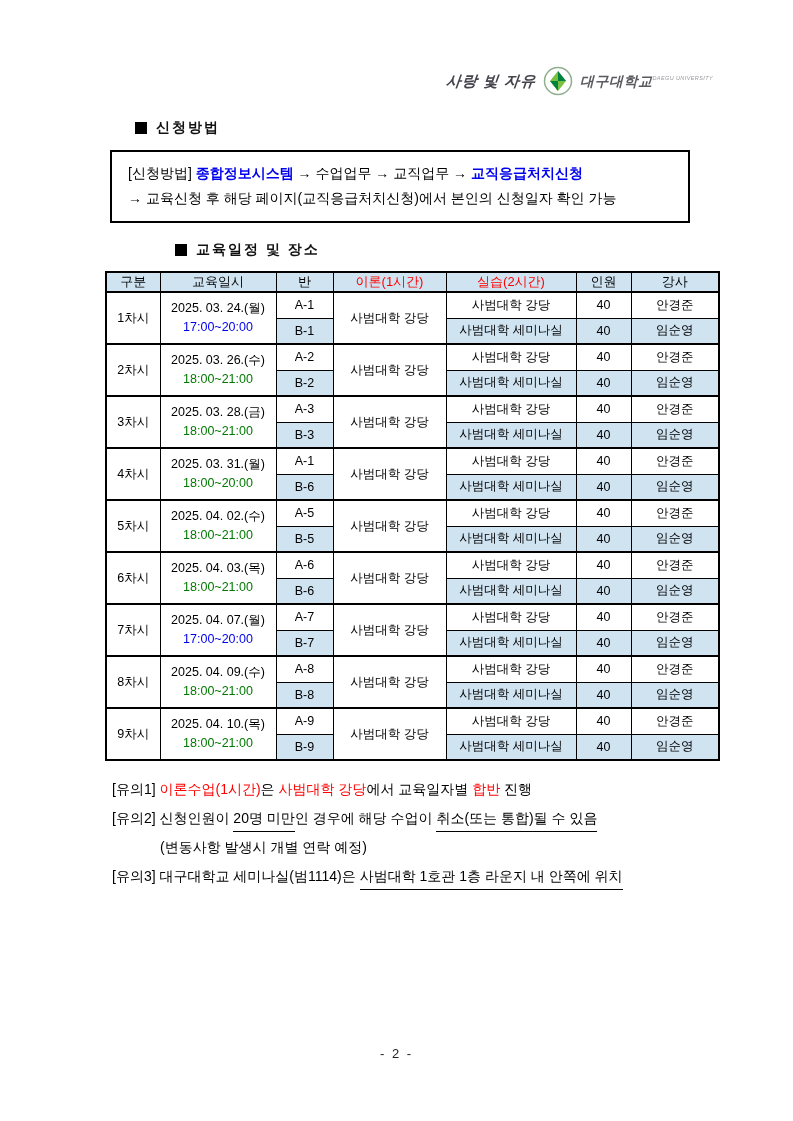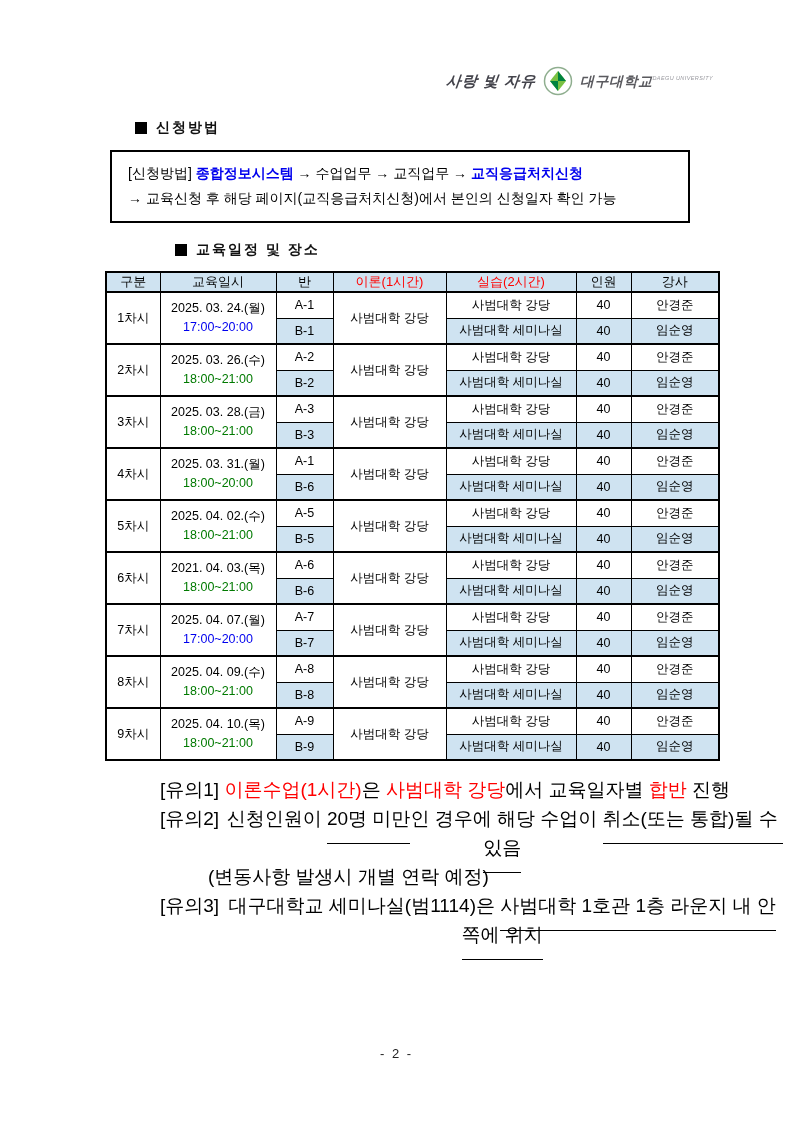--- a/index.html
+++ b/index.html
@@ -33,27 +33,27 @@
   .sched thead th{height:18px;background:var(--cellblue);font-size:13px;font-weight:normal;border-bottom:2px solid #000;}
   .sched thead th.red{color:var(--red);}
   .sched tbody td{height:26px;}
   .sched tbody tr.gstart td{border-top:2px solid #000;}
   .sched td.bshade{background:var(--cellblue);}
   .sched td.dt{line-height:1.55;}
   .sched td.dt .time.blue{color:var(--blue);}
   .sched td.dt .time.green{color:var(--green);}
 
   
-  .notes{position:absolute;left:112px;top:775px;width:620px;font-size:19px;margin-left:48px;}
+  .notes{position:absolute;left:112px;top:775px;width:620px;font-size:14px;}
   .note-line{display:flex;align-items:baseline;line-height:29px;}
   .note-line.indent{padding-left:48px;}
   .note-label{white-space:pre;}
   .note-text{white-space:pre-wrap;text-align:center;}
   .seg.red{color:var(--red);}
-  .seg.u{border-bottom:1.5px solid #000;padding-bottom:14px;}
+  .seg.u{border-bottom:1.5px solid #000;padding-bottom:5px;}
 
   .pagenum{position:absolute;top:1046px;left:0;width:100%;text-align:center;font-size:13px;letter-spacing:2px;color:#222;}
 </style>
 </head>
 <body>
 
 <div class="page">
 
   <div class="logo">
     <span class="motto">사랑 빛 자유</span>
@@ -199,21 +199,21 @@
     <tr>
       <td class="bshade">B-5</td>
       <td class="bshade">사범대학 세미나실</td>
       <td class="bshade">40</td>
       <td class="bshade">임순영</td>
     </tr>
 
     <tr class="gstart">
       <td rowspan="2">6차시</td>
       <td rowspan="2" class="dt">
-        <div class="date">2021. 04. 03.(목)</div>
+        <div class="date">2025. 04. 03.(목)</div>
         <div class="time green">18:00~21:00</div>
       </td>
       <td>A-6</td>
       <td rowspan="2">사범대학 강당</td>
       <td>사범대학 강당</td>
       <td>40</td>
       <td>안경준</td>
     </tr>
     <tr>
       <td class="bshade">B-6</td>

